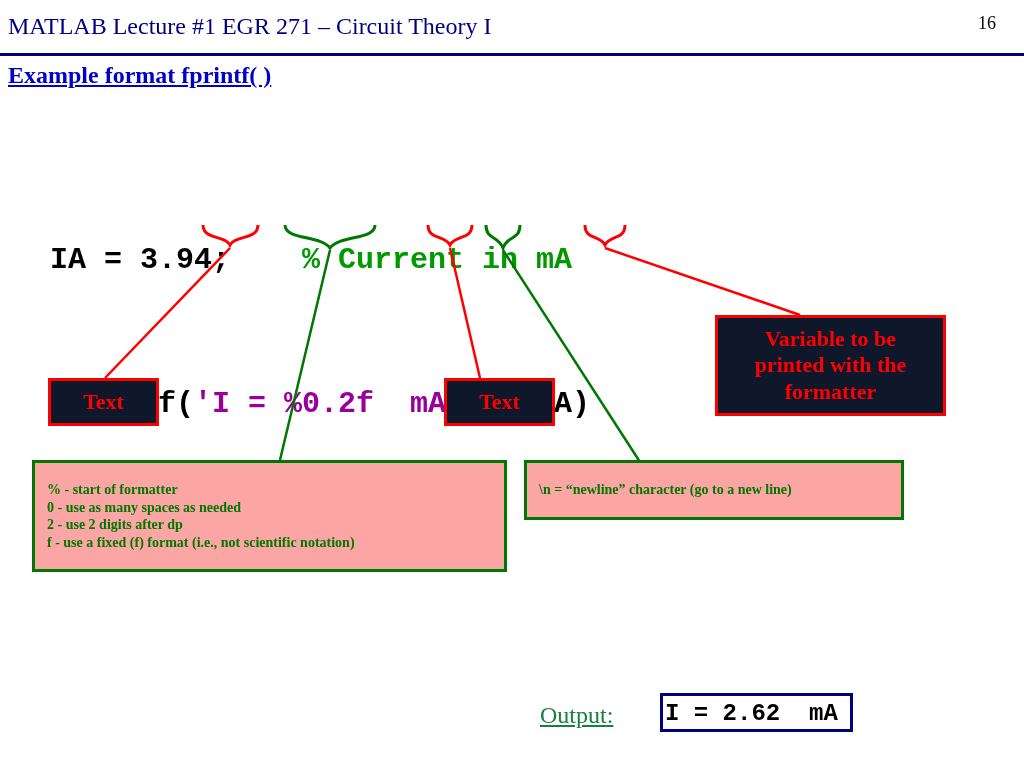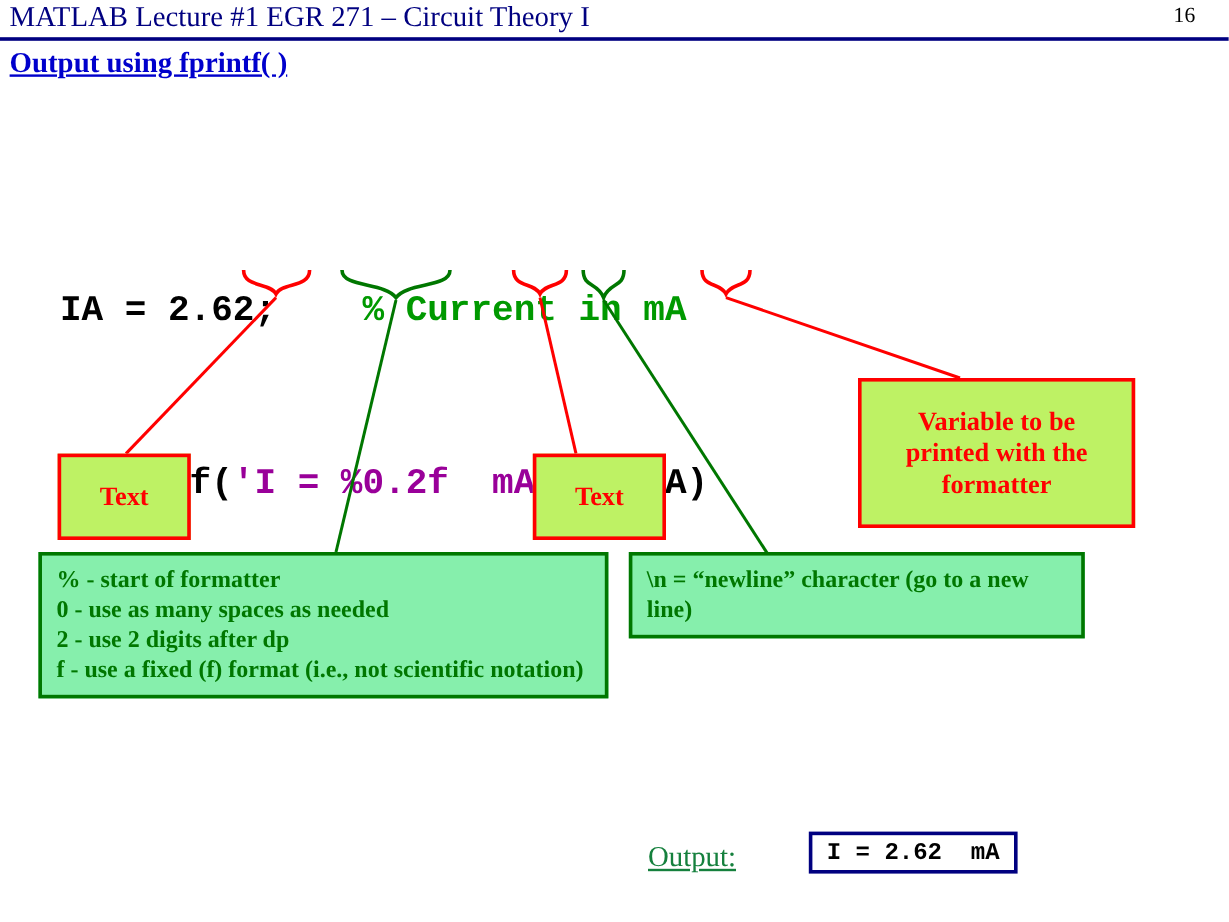--- a/index.html
+++ b/index.html
@@ -7,21 +7,21 @@
     padding: 0;
     width: 1024px;
     height: 768px;
     background: #ffffff;
     font-family: "Times New Roman", serif;
     position: relative;
     overflow: hidden;
   }
   .header {
     border-bottom: 3px solid #000080;
-    padding: 2px 8px;
+    padding: 13px 8px;
     display: flex;
     justify-content: space-between;
     align-items: flex-start;
     gap: 32px;
   }
   .header-title {
     color: #000080;
     font-size: 24px;
   }
   .page-num {
@@ -50,67 +50,66 @@
   .code-green { color: #009900; }
   .code-purple { color: #990099; }
   .brace-svg, .line-svg {
     position: absolute;
     overflow: visible;
   }
   .callout-box {
     position: absolute;
     border-width: 3px;
     border-style: solid;
-    padding: 20px 10px;
+    padding: 8px 10px;
     font-size: 22px;
     font-weight: bold;
-    background: #bef264;
+    background: #0f172a;
   }
   .red-box { border-color: #ff0000; color: #ff0000; }
   .big-green-box {
     position: absolute;
     border: 3px solid #007700;
-    padding: 8px 12px;
-    font-size: 20px;
+    padding: 18px 12px;
+    font-size: 14px;
     font-weight: bold;
     color: #007700;
-    background: #86efac;
+    background: #fca5a5;
     line-height: 1.25;
     white-space: pre-line;
   }
   .output-label {
     position: absolute;
     color: #15803d;
     font-size: 24px;
     text-decoration: underline;
   }
   .output-box {
     position: absolute;
     border: 3px solid #000080;
-    padding: 4px 12px 2px 12px;
+    padding: 4px 12px 2px 2px;
     font-family: "Courier New", monospace;
-    font-size: 20px;
+    font-size: 24px;
     font-weight: bold;
     color: #000;
     white-space: pre;
-    margin-left: 14px;
   }
 </style>
 </head>
 <body>
 
 <div class="header">
   <span class="header-title">MATLAB Lecture #1   EGR 271 – Circuit Theory I</span>
   <span class="page-num">16</span>
 </div>
 
-<div class="section-title">Output using fprintf( )</div>
+<div class="section-title">Example format fprintf( )</div>
 
 <div class="code-block">
-  <div><span class="code-black">IA = 2.62;    </span><span class="code-green">% Current in mA</span></div>
+  <div><span class="code-black">IA = 3.94;    </span><span class="code-green">% Current in mA</span></div>
   <div><span class="code-black">fprintf(</span><span class="code-purple">'I = %0.2f  mA\n'</span><span class="code-black">, IA)</span></div>
 </div>
 
 <svg class="brace-svg" style="left:0;top:0;width:1024px;height:768px">
 
   <path d="M 203 225 C 203 240, 225 235, 230 245 C 235 235, 258 240, 258 225" stroke="#ff0000" stroke-width="3" fill="none"></path>
 
   <path d="M 285 225 C 285 240, 320 235, 330 248 C 340 235, 375 240, 375 225" stroke="#007700" stroke-width="3" fill="none"></path>
 
   <path d="M 428 225 C 428 240, 445 235, 450 245 C 455 235, 472 240, 472 225" stroke="#ff0000" stroke-width="3" fill="none"></path>

